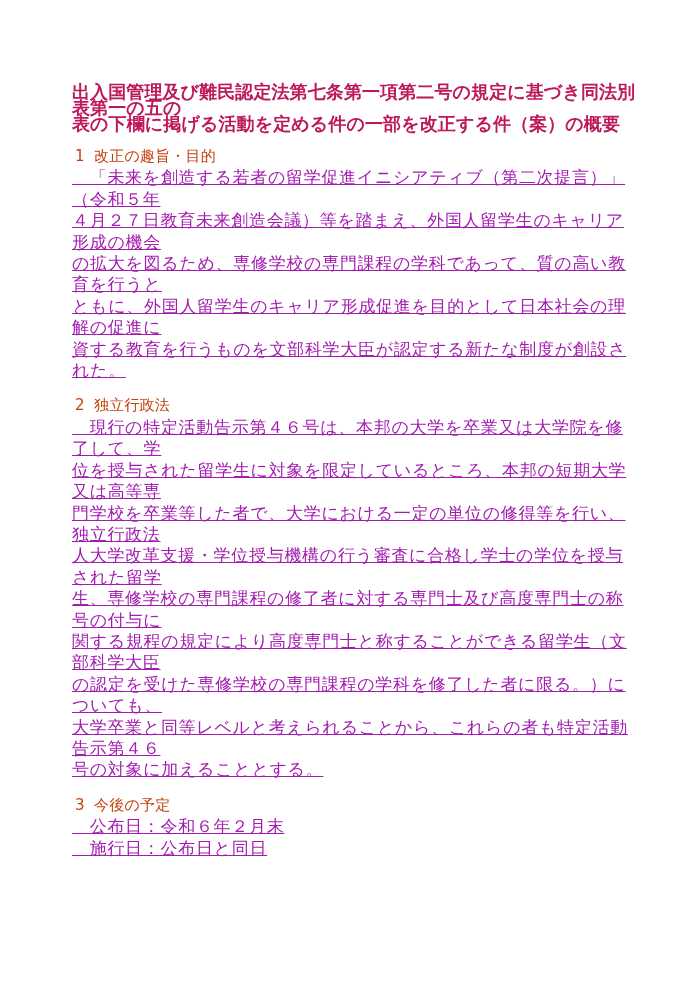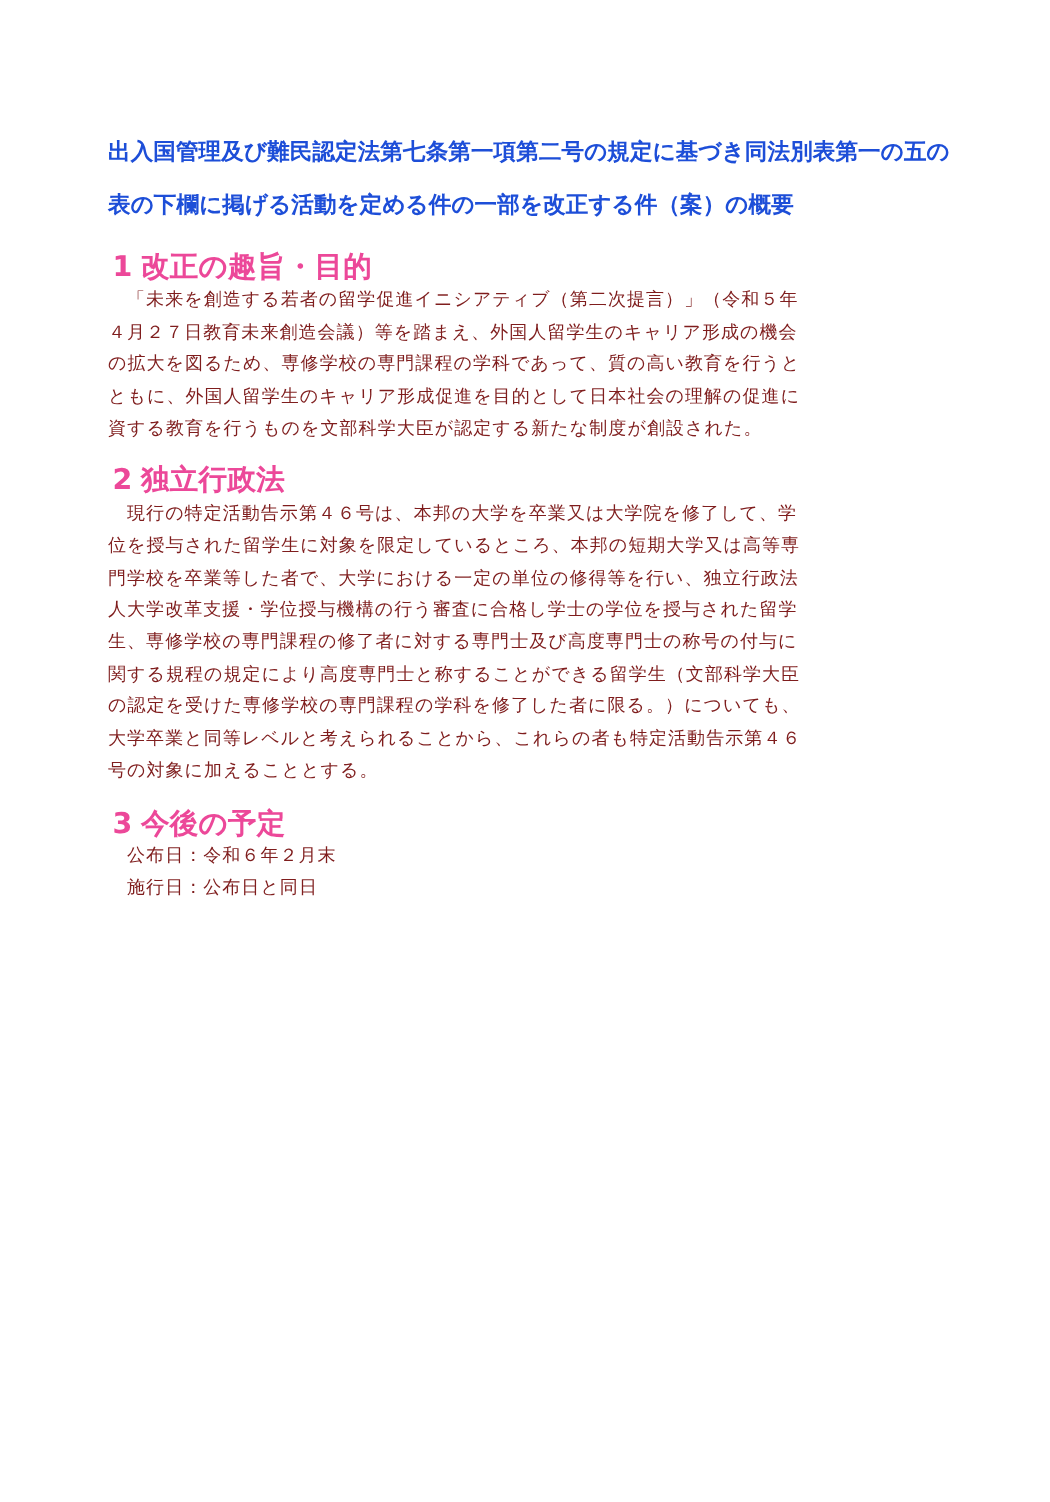--- a/index.html
+++ b/index.html
@@ -13,50 +13,51 @@
     height: 1001px;
     margin: 0 auto;
     background: #ffffff;
     box-sizing: border-box;
     padding: 84px 60px 0 72px;
     overflow: hidden;
   }
   .doc-title {
     font-family: "DejaVu Sans", "Liberation Sans", sans-serif;
     font-weight: bold;
-    font-size: 15px;
-    line-height: 35px;
+    font-size: 18px;
+    line-height: 16px;
     letter-spacing: 0.1px;
-    color: #1d4ed8;
+    color: #be185d;
     white-space: pre-line;
   }
   .section {
     margin-top: 14px;
   }
   .sec-head {
     font-family: "DejaVu Sans", "Liberation Sans", sans-serif;
-    font-weight: bold;
-    font-size: 19px;
+    font-weight: normal;
+    font-size: 15px;
     line-height: 21.4px;
     letter-spacing: 0.2px;
-    color: #ec4899;
+    color: #c2410c;
   }
   .sec-num {
     display: inline-block;
     width: 22px;
     padding-left: 3px;
     box-sizing: border-box;
   }
   .para {
     font-family: "DejaVu Serif", "Liberation Serif", serif;
-    font-size: 12px;
+    font-size: 17px;
     line-height: 21.4px;
     letter-spacing: 0.7px;
-    color: #7f1d1d;
+    color: #a21caf;
     white-space: pre-line;
+    text-decoration: underline;
   }
 </style>
 </head>
 <body>
 
 <div class="page">
   <div class="doc-title">出入国管理及び難民認定法第七条第一項第二号の規定に基づき同法別表第一の五の
 表の下欄に掲げる活動を定める件の一部を改正する件（案）の概要</div>
 
   <div id="sections">

